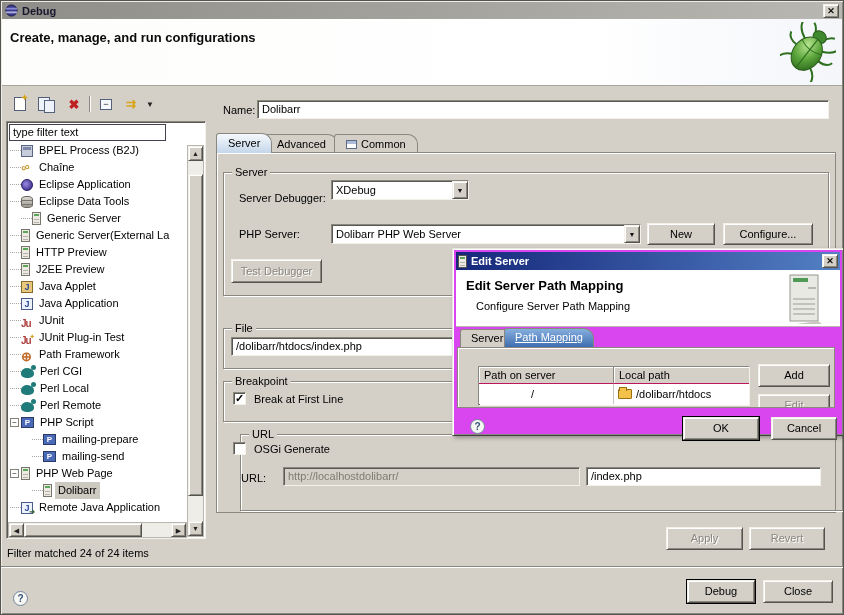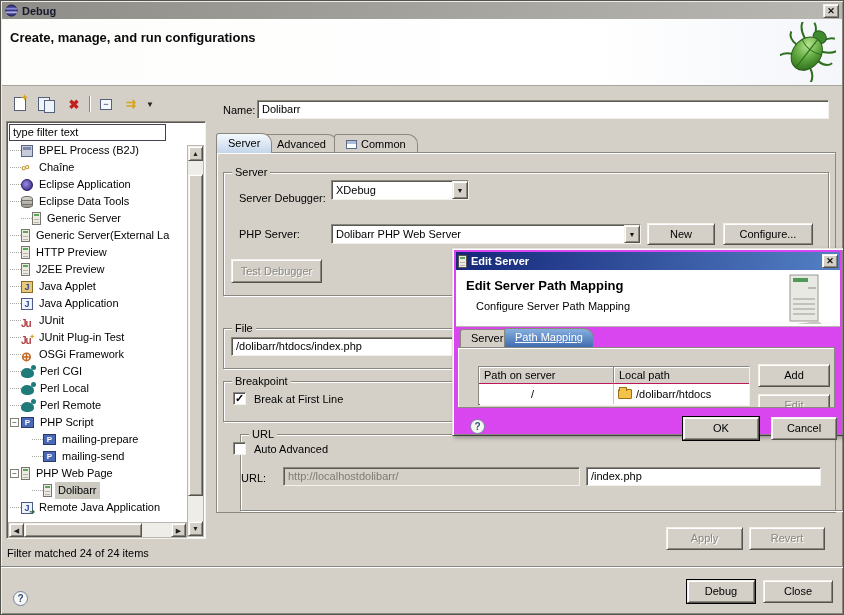--- a/index.html
+++ b/index.html
@@ -268,21 +268,21 @@
         <span class="tlabel">JUnit</span>
       </div>
       <div class="trow" style="padding-left: 2px;">
         <span class="guide"></span>
         <span class="ticon i-junit-plugin"></span>
         <span class="tlabel">JUnit Plug-in Test</span>
       </div>
       <div class="trow" style="padding-left: 2px;">
         <span class="guide"></span>
         <span class="ticon i-osgi"></span>
-        <span class="tlabel">OSGi Framework</span>
+        <span class="tlabel">Path Framework</span>
       </div>
       <div class="trow" style="padding-left: 2px;">
         <span class="guide"></span>
         <span class="ticon i-perl"></span>
         <span class="tlabel">Perl CGI</span>
       </div>
       <div class="trow" style="padding-left: 2px;">
         <span class="guide"></span>
         <span class="ticon i-perl"></span>
         <span class="tlabel">Perl Local</span>
@@ -375,21 +375,21 @@
   <div class="abs groupbox" style="left:222px;top:380px;width:606px;height:41px;">
     <span class="grouplabel">Breakpoint</span>
   </div>
   <div class="cb abs" style="left:232px;top:391px;">✓</div>
   <div class="abs lbl" style="left:253px;top:392px;">Break at First Line</div>
 
   <div class="abs groupbox" style="left:239px;top:433px;width:606px;height:77px;">
     <span class="grouplabel">URL</span>
   </div>
   <div class="cb abs" style="left:232px;top:441px;"></div>
-  <div class="abs lbl" style="left:253px;top:442px;">Auto Advanced</div>
+  <div class="abs lbl" style="left:253px;top:442px;">OSGi Generate</div>
   <div class="abs lbl" style="left:240px;top:471px;">URL:</div>
   <div class="abs field disabled" style="left:282px;top:466px;width:297px;height:19px;">http://localhostdolibarr/</div>
   <div class="abs field" style="left:585px;top:466px;width:235px;height:19px;">/index.php</div>
 
   <div class="abs btn disabled" style="left:665px;top:526px;width:77px;height:23px;line-height:21px;">Apply</div>
   <div class="abs btn disabled" style="left:748px;top:526px;width:76px;height:23px;line-height:21px;">Revert</div>
 
   <div class="abs" style="left:0;top:565px;width:844px;height:2px;border-top:1px solid #8a877e;border-bottom:1px solid #fff;"></div>
   <div class="abs btn default" style="left:686px;top:579px;width:68px;height:23px;line-height:21px;">Debug</div>
   <div class="abs btn" style="left:762px;top:579px;width:70px;height:23px;line-height:21px;">Close</div>

